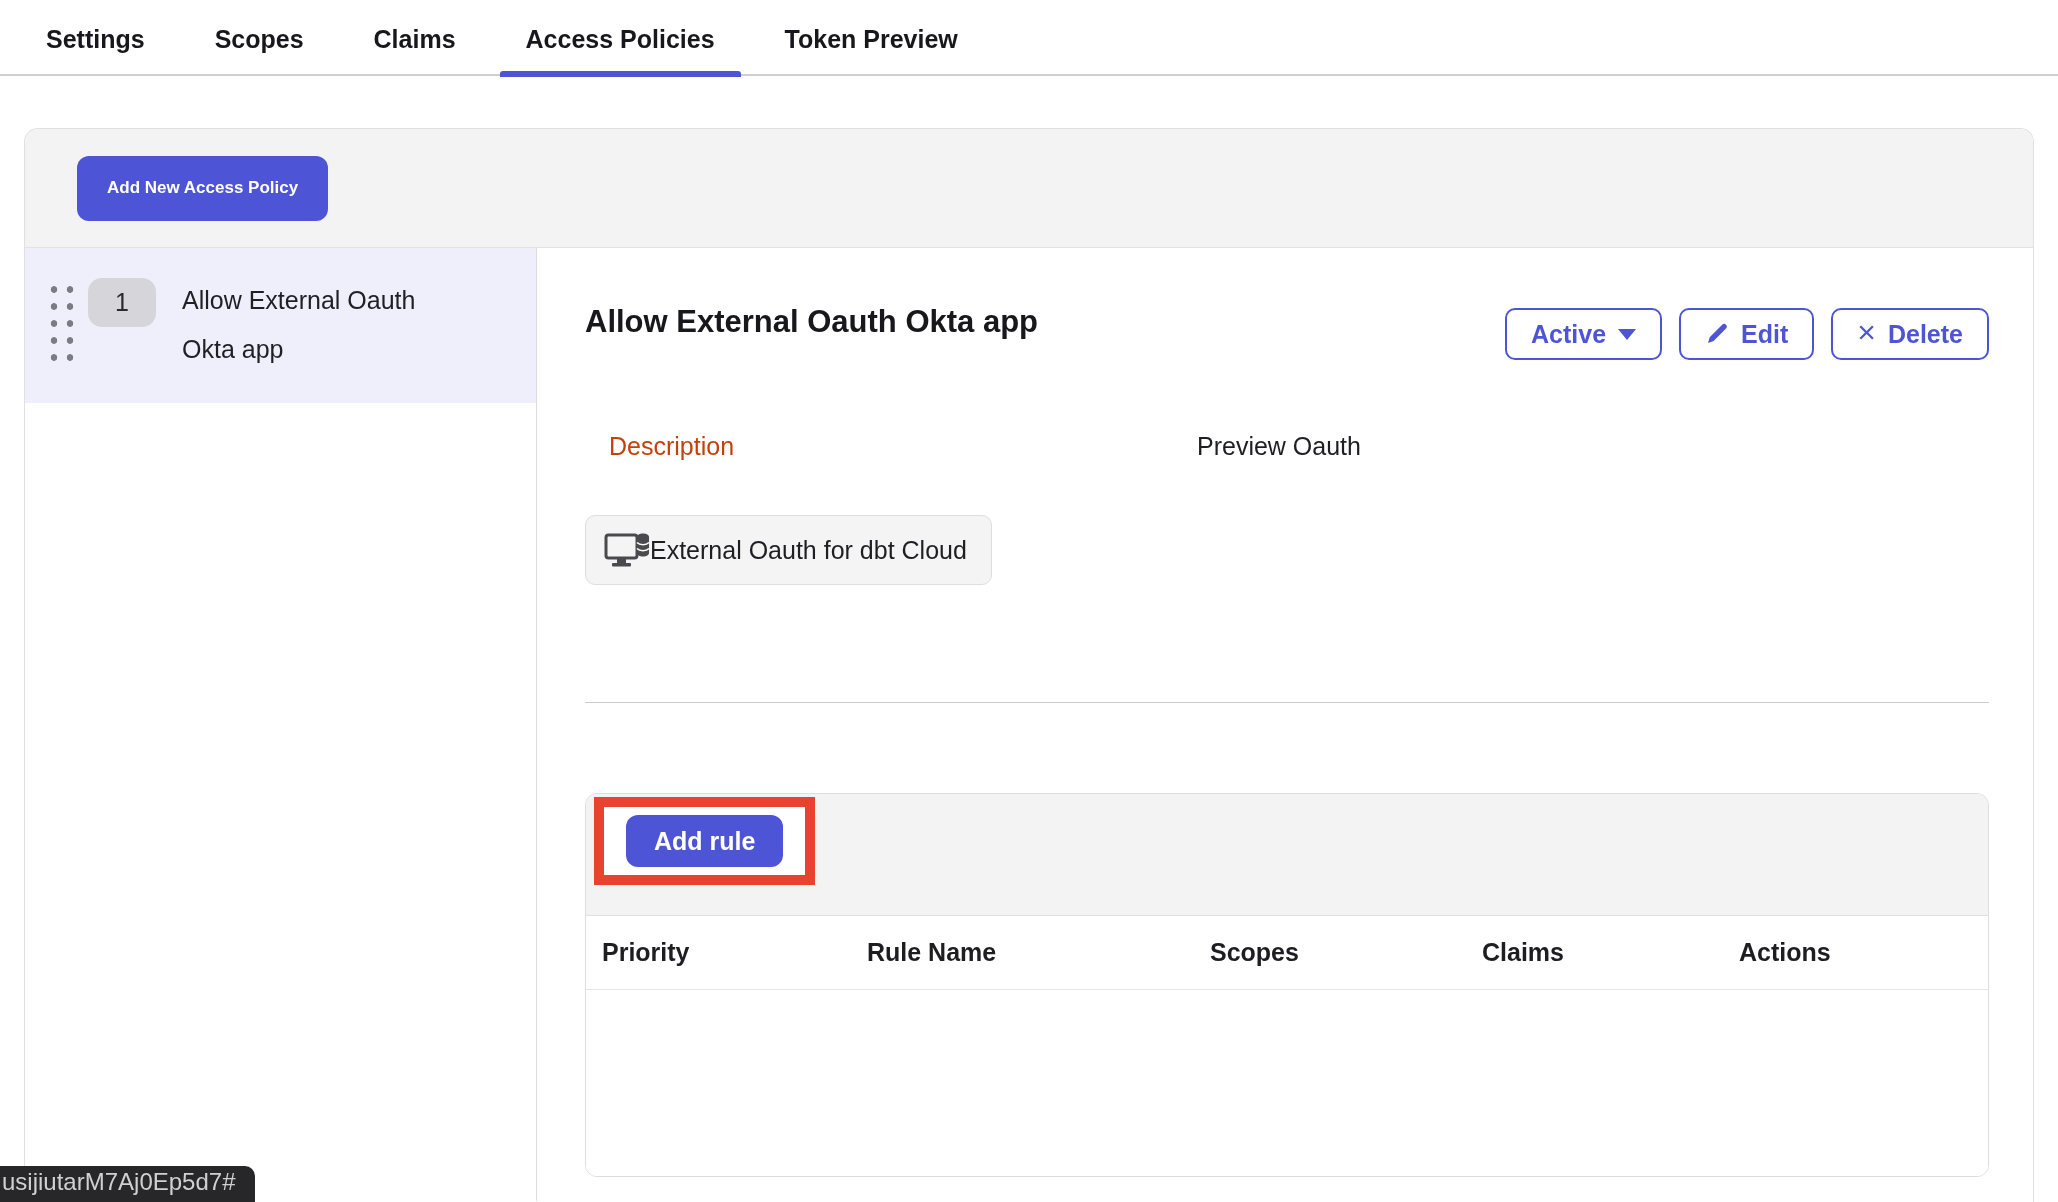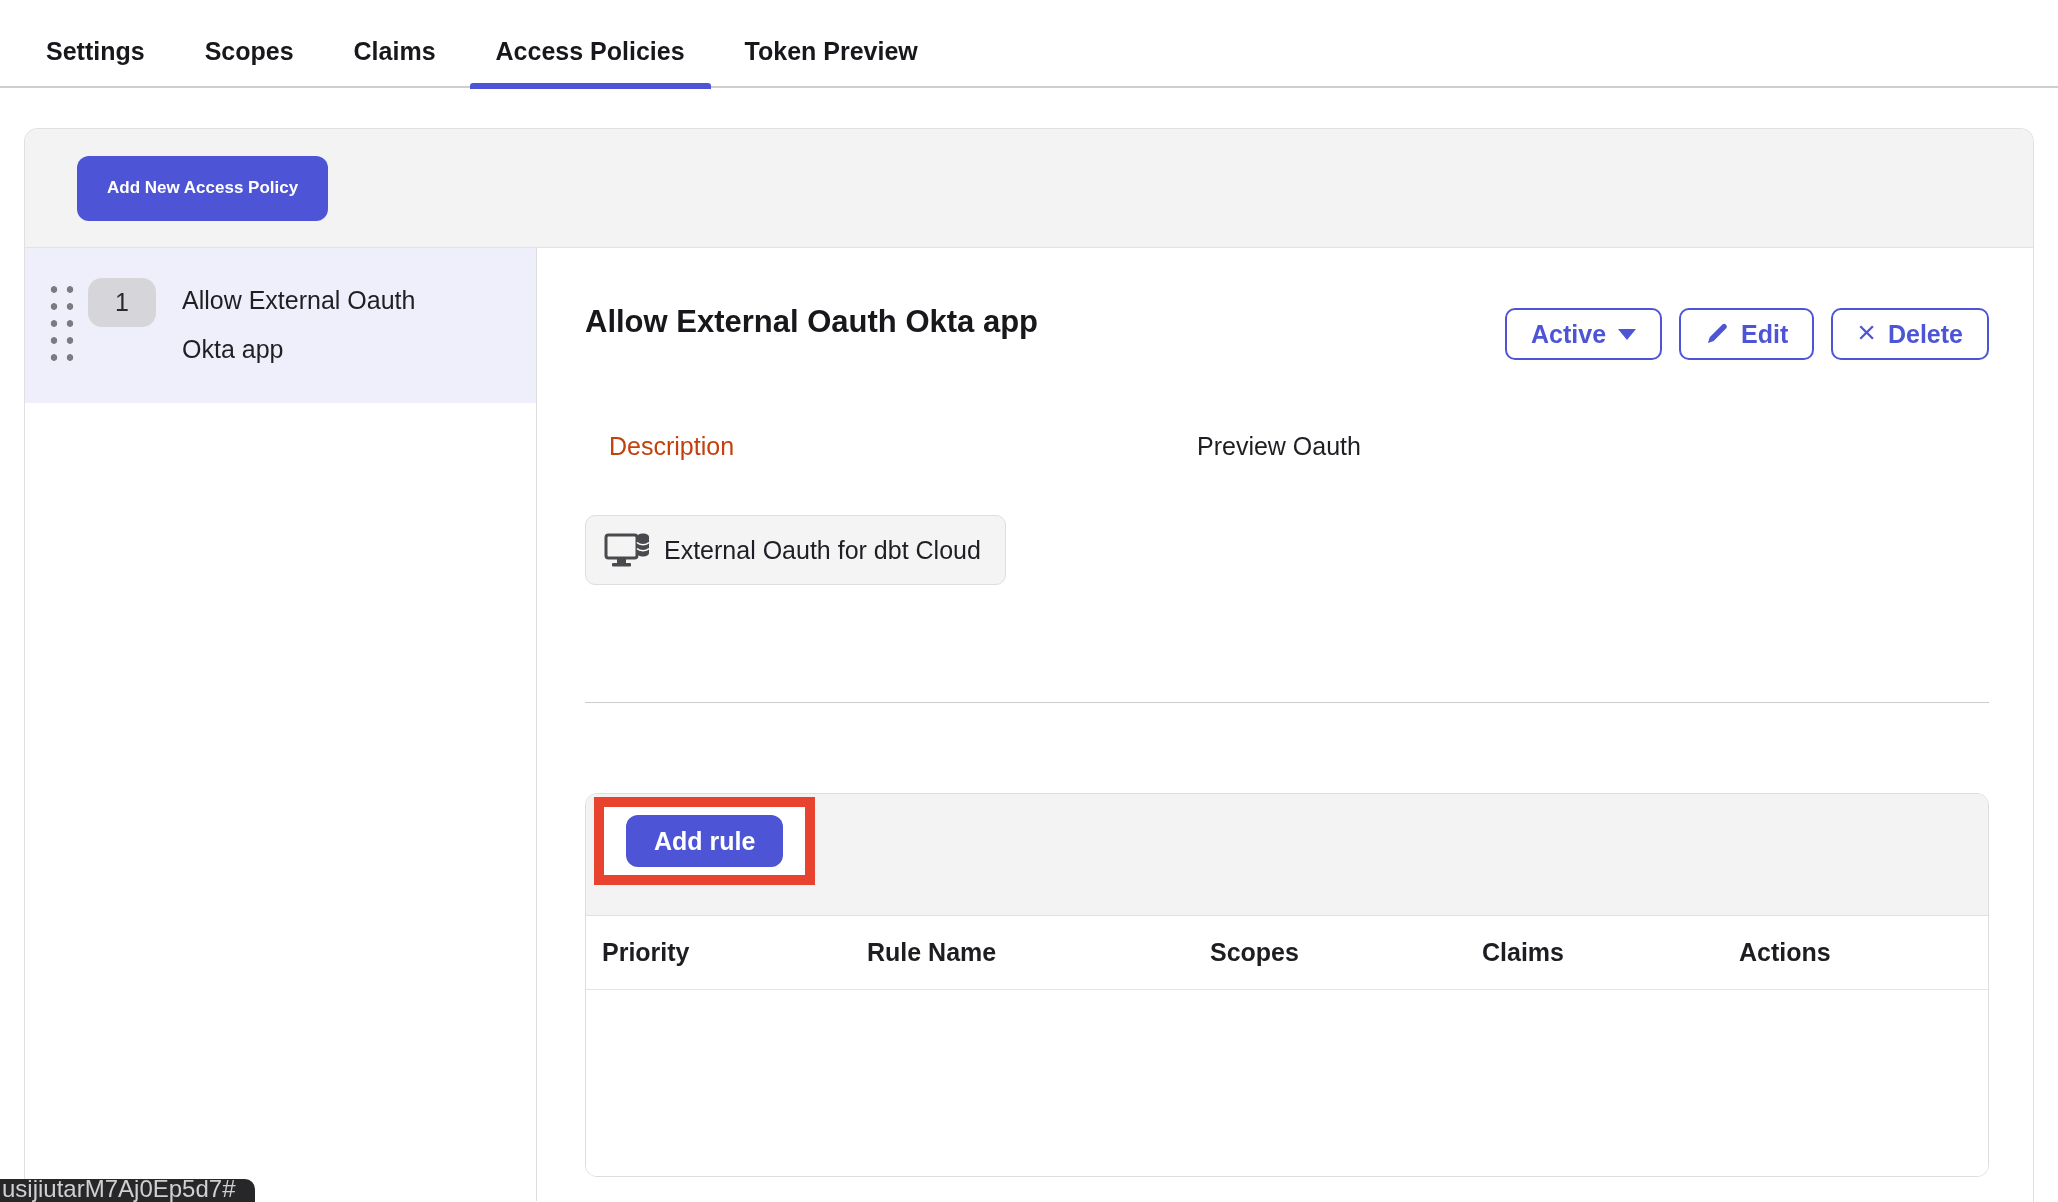--- a/index.html
+++ b/index.html
@@ -1,23 +1,23 @@
 <!DOCTYPE html>
 <html><head>
 <meta charset="utf-8">
 <style>
   * { margin:0; padding:0; box-sizing:border-box; }
   html,body { background:#fff; }
   body { font-family:"Liberation Sans", sans-serif; color:#1d1d22; }
   .page { position:relative; width:2058px; height:1202px; overflow:hidden; background:#fff; }
 
   
-  .tabbar { position:absolute; top:16px; left:0; width:2058px; height:72px;
+  .tabbar { position:absolute; top:4px; left:0; width:2058px; height:72px;
             border-bottom:2px solid #cfcfcf; display:flex; align-items:center;
-            padding-left:20px; gap:8px; background:#fff; }
+            padding-left:20px; gap:18px; background:#fff; }
   .tab { position:relative; height:72px; display:flex; align-items:center;
          padding:0 26px; font-size:25px; font-weight:bold; color:#17171c; cursor:pointer; }
   .tab.active::after { content:""; position:absolute; left:0; right:0; bottom:-2px;
          height:6px; background:#4d55d6; border-radius:3px 3px 0 0; }
 
   
   .container { position:absolute; top:128px; left:24px; right:24px; bottom:0;
                border:1px solid #e0e0e0; border-bottom:none; border-radius:14px 14px 0 0;
                background:#fff; overflow:hidden; }
 
@@ -54,21 +54,21 @@
                  font-family:"Liberation Sans", sans-serif; }
   .caret-down { width:0; height:0; border-left:9px solid transparent;
                 border-right:9px solid transparent; border-top:11px solid #4d55d6; }
   .x-glyph { font-size:32px; font-weight:normal; line-height:1; position:relative; top:-2px; }
 
   .fields { margin-top:72px; }
   .field-row { display:flex; align-items:flex-start; }
   .field-row + .field-row { margin-top:54px; align-items:center; }
   .field-label { width:588px; min-width:588px; font-size:25px; color:#c2410c;margin-left:24px; }
   .field-value { font-size:25px; color:#1e1e23; }
-  .client-chip { display:inline-flex; align-items:center; gap:14px; height:70px;
+  .client-chip { display:inline-flex; align-items:center; height:70px;
                  padding:0 24px 0 18px; background:#f4f4f5; border:1px solid #dedede;
                  border-radius:10px; font-size:25px; color:#1e1e23; }
 
   .divider { border:none; height:1px; background:#ccc; margin-top:117px; }
 
   
   .rules-panel { margin-top:90px; border:1px solid #ddd; border-radius:12px;
                  overflow:hidden; background:#fff; }
   .rules-band { height:122px; background:#f3f3f4; border-bottom:1px solid #e0e0e0;
                 padding:3px 0 0 8px; }
@@ -77,21 +77,21 @@
   .btn-addrule { background:#4d55d6; color:#fff; font-size:25px; font-weight:bold;
                  border:none; border-radius:12px; height:52px; padding:0 28px; cursor:pointer;
                  font-family:"Liberation Sans", sans-serif; }
   .rules-header { height:74px; display:grid;
                   grid-template-columns:265px 343px 272px 257px auto;
                   align-items:center; padding-left:16px; font-size:25px; font-weight:bold;
                   color:#1d1d22; border-bottom:1px solid #e5e5e5; }
   .rules-body { height:186px; background:#fff; }
 
   
-  .status-tooltip { position:absolute; left:0; bottom:0; height:23px;
+  .status-tooltip { position:absolute; left:0; bottom:0; height:36px;
                     background:#27272a; color:#d0d0d3; font-size:24px;
                     display:flex; align-items:center; padding:0 20px 4px 2px;
                     border-radius:0 10px 0 0; z-index:10; white-space:nowrap; }
 
   .icon-svg { display:block; }
 </style>
 </head>
 <body>
 
 <div class="page">

